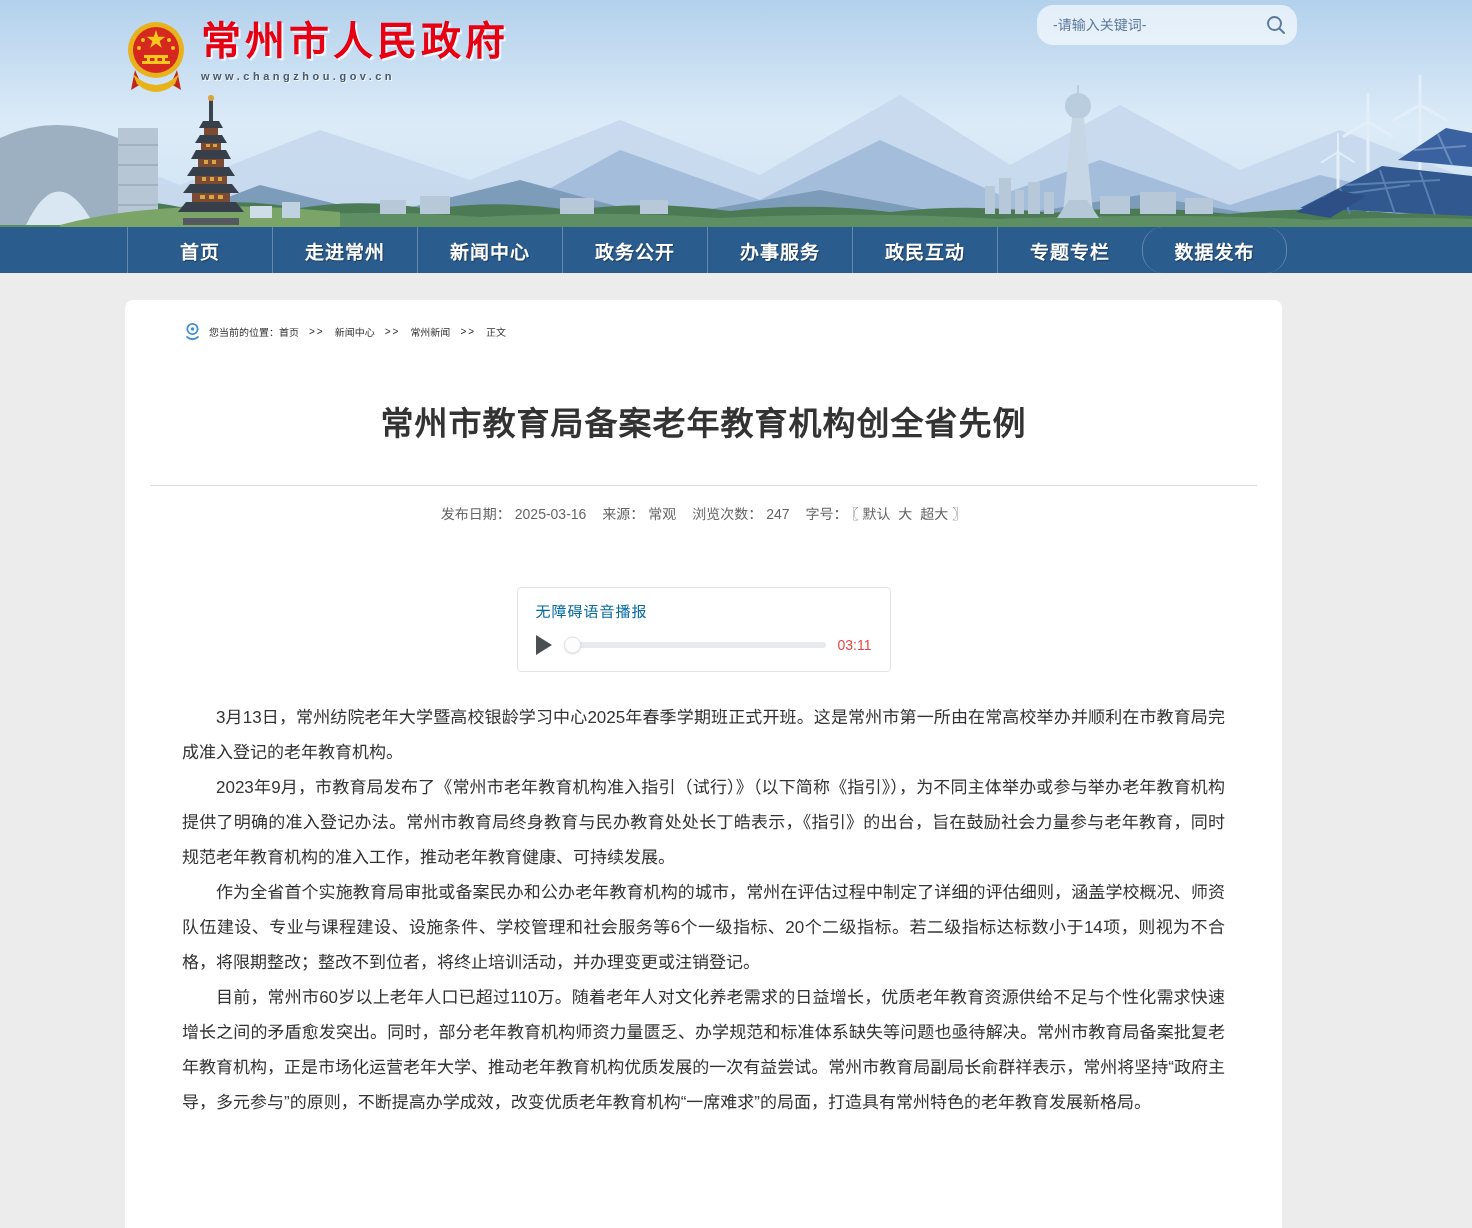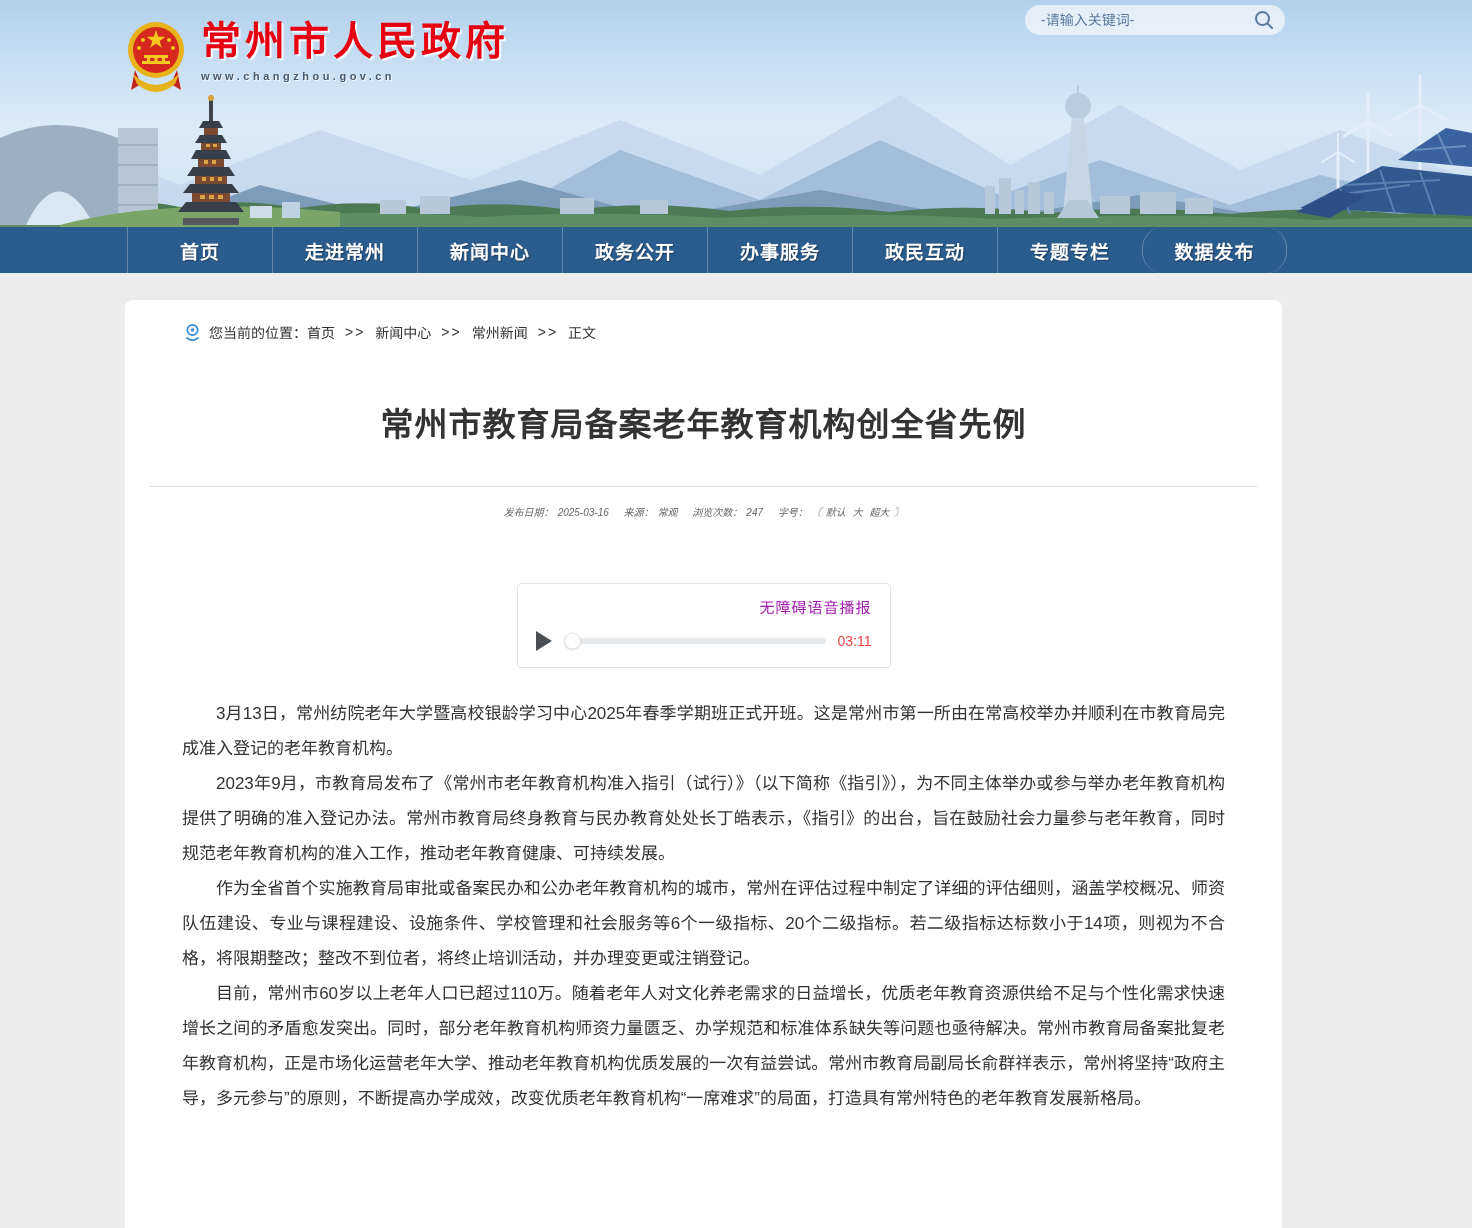--- a/index.html
+++ b/index.html
@@ -9,57 +9,57 @@
   
   .banner { position:relative; width:1472px; height:227px;
     background:linear-gradient(180deg,#b5d2ec 0%, #d6e8f7 55%, #cfe2f1 100%);border-radius:29px; }
   .banner-art { position:absolute; inset:0; }
   .logo-row { position:absolute; left:125px; top:18px; display:flex; align-items:flex-start; z-index:3; }
   .emblem { margin-right:14px; }
   .site-name { color:#e60012; font-size:40px; font-weight:bold; letter-spacing:4px;
     text-shadow:2px 2px 1px rgba(255,255,255,.85); line-height:1.15; }
   .site-url { margin-top:6px; color:#49596a; font-size:11px; font-weight:bold;
     letter-spacing:3.5px; text-shadow:1px 1px 0 rgba(255,255,255,.8); }
-  .search-box { position:absolute; top:5px; right:187px; width:260px; height:30px;
+  .search-box { position:absolute; top:5px; right:175px; width:260px; height:40px;
     background:rgba(255,255,255,.62); border-radius:16px; display:flex; align-items:center;
     padding:0 10px 0 16px; z-index:3; }
   .search-box input { flex:1; border:none; outline:none; background:transparent;
     font-size:14px; color:#5b7a9d; font-family:inherit; }
   .search-box input::placeholder { color:#5b7a9d; }
   .search-btn { width:22px; height:22px; border:none; background:transparent; cursor:pointer; padding:0; }
 
   
   .topnav { display:flex; height:46px; background:#2a5c8e; padding-left:127px; }
   .nav-item { width:145px; height:46px; display:flex; align-items:center; justify-content:center;
     color:#fff; font-size:19px; font-weight:bold; letter-spacing:1px; cursor:pointer;
     border-left:1px solid rgba(255,255,255,.28); text-shadow:1px 1px 1px rgba(0,0,0,.35); }
   .nav-item:last-child { border-right:1px solid rgba(255,255,255,.28);border-radius:21px; }
 
   
   .card { width:1157px; margin:27px 0 0 125px; background:#fff; border-radius:8px 8px 0 0;
     padding:22px 57px 60px 57px; min-height:928px; }
 
-  .breadcrumb { display:flex; align-items:center; font-size:14px; color:#333; padding-left:2px; }
+  .breadcrumb { display:flex; align-items:center; font-size:10px; color:#333; padding-left:2px; }
   .breadcrumb .pin { margin-right:8px; display:inline-flex; }
   .crumb-link { color:#333; cursor:pointer; }
   .crumb-sep { color:#333; margin:0 10px; letter-spacing:2px; }
 
   .article-title { margin-top:56px; text-align:center; font-size:33px; font-weight:bold;
     color:#333; letter-spacing:1px; }
 
   .divider { margin:40px -32px 0 -32px; border:none; border-top:1px solid #dcdcdc; }
 
-  .meta-row { margin-top:17px; text-align:center; font-size:10px; color:#666;font-style:italic; }
+  .meta-row { margin-top:17px; text-align:center; font-size:14px; color:#666; }
   .meta-row span { margin:0 2px; }
   .meta-group { margin-right:10px !important; }
   .font-opt { cursor:pointer; }
 
   .player { width:374px; margin:64px auto 0; border:1px solid #e3e3e3; border-radius:4px;
     background:#fff; padding:12px 18px 16px; }
-  .player-title { text-align:right; color:#a21caf; font-size:15px; letter-spacing:1px; }
+  .player-title { text-align:left; color:#0369a1; font-size:15px; letter-spacing:1px; }
   .player-controls { display:flex; align-items:center; margin-top:14px; }
   .play-btn { width:0; height:0; border-left:16px solid #4a4f54; border-top:10px solid transparent;
     border-bottom:10px solid transparent; cursor:pointer; margin-right:14px; }
   .progress { position:relative; flex:1; height:6px; background:#e7eaec; border-radius:3px; cursor:pointer; }
   .progress .knob { position:absolute; left:-2px; top:50%; transform:translateY(-50%);
     width:17px; height:17px; background:#fdfdfd; border:1px solid #dfe3e6; border-radius:50%;
     box-shadow:0 1px 2px rgba(0,0,0,.12); cursor:pointer; }
   .player-time { margin-left:12px; color:#ef4444; font-size:14px; }
 
   .article-body { margin-top:28px; font-size:17px; line-height:35px; color:#333;

